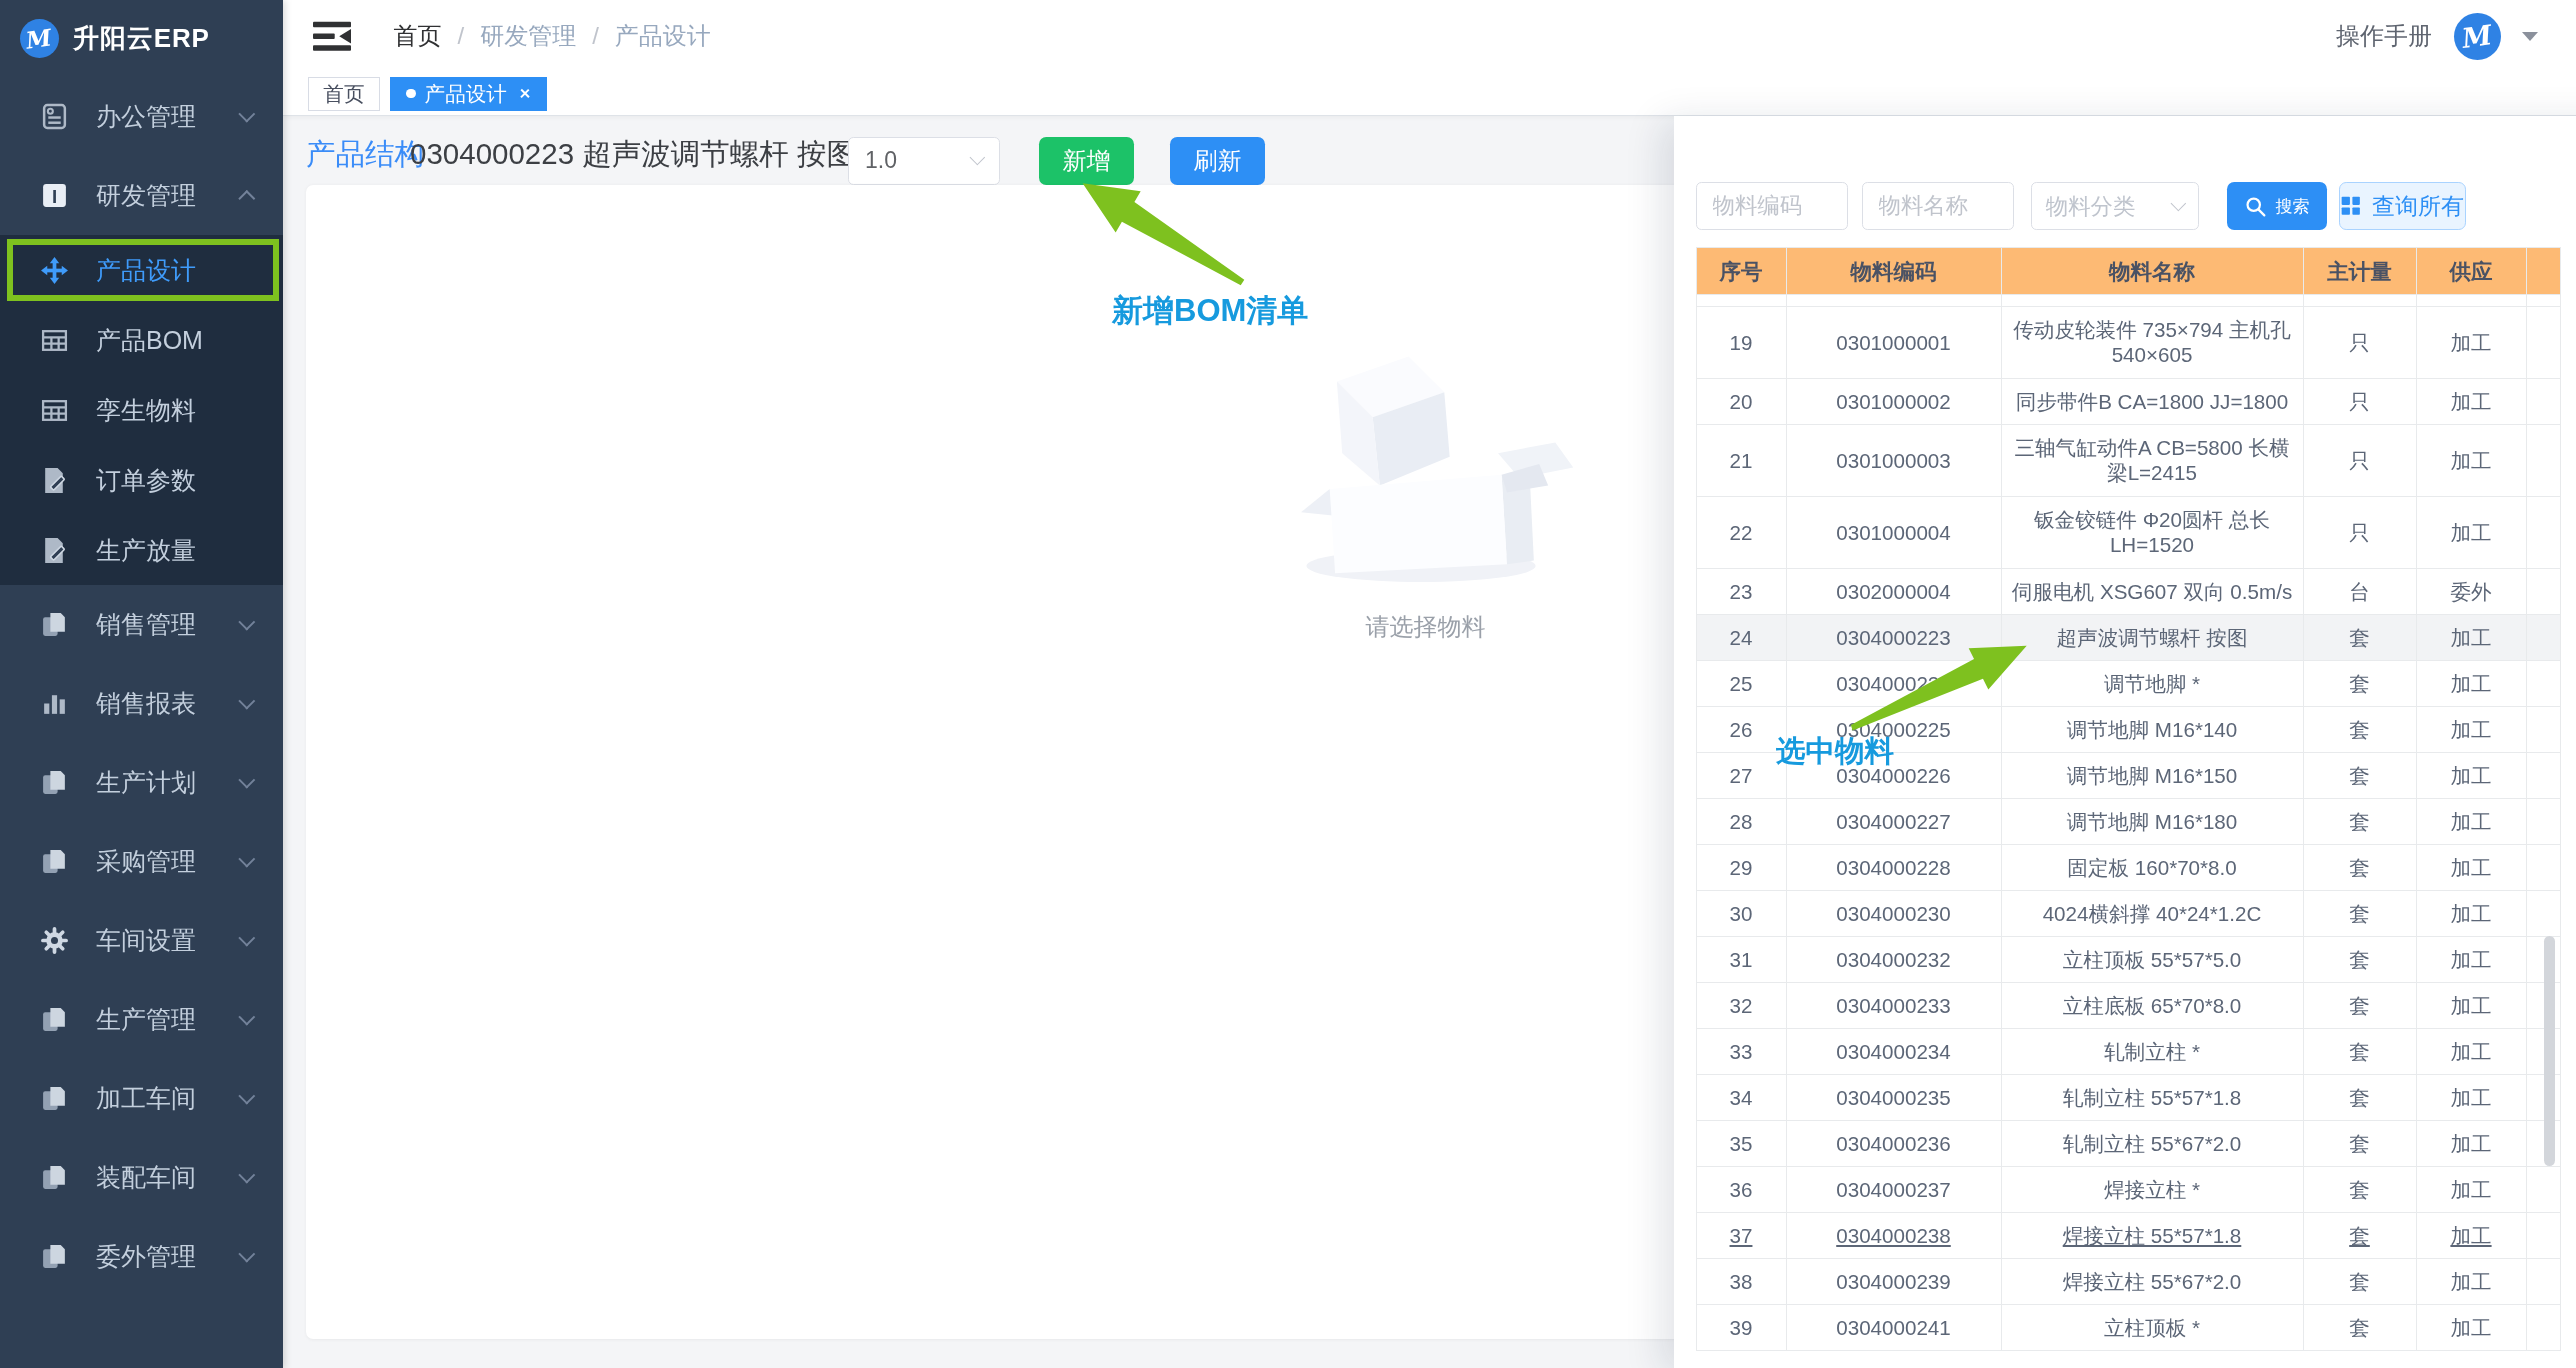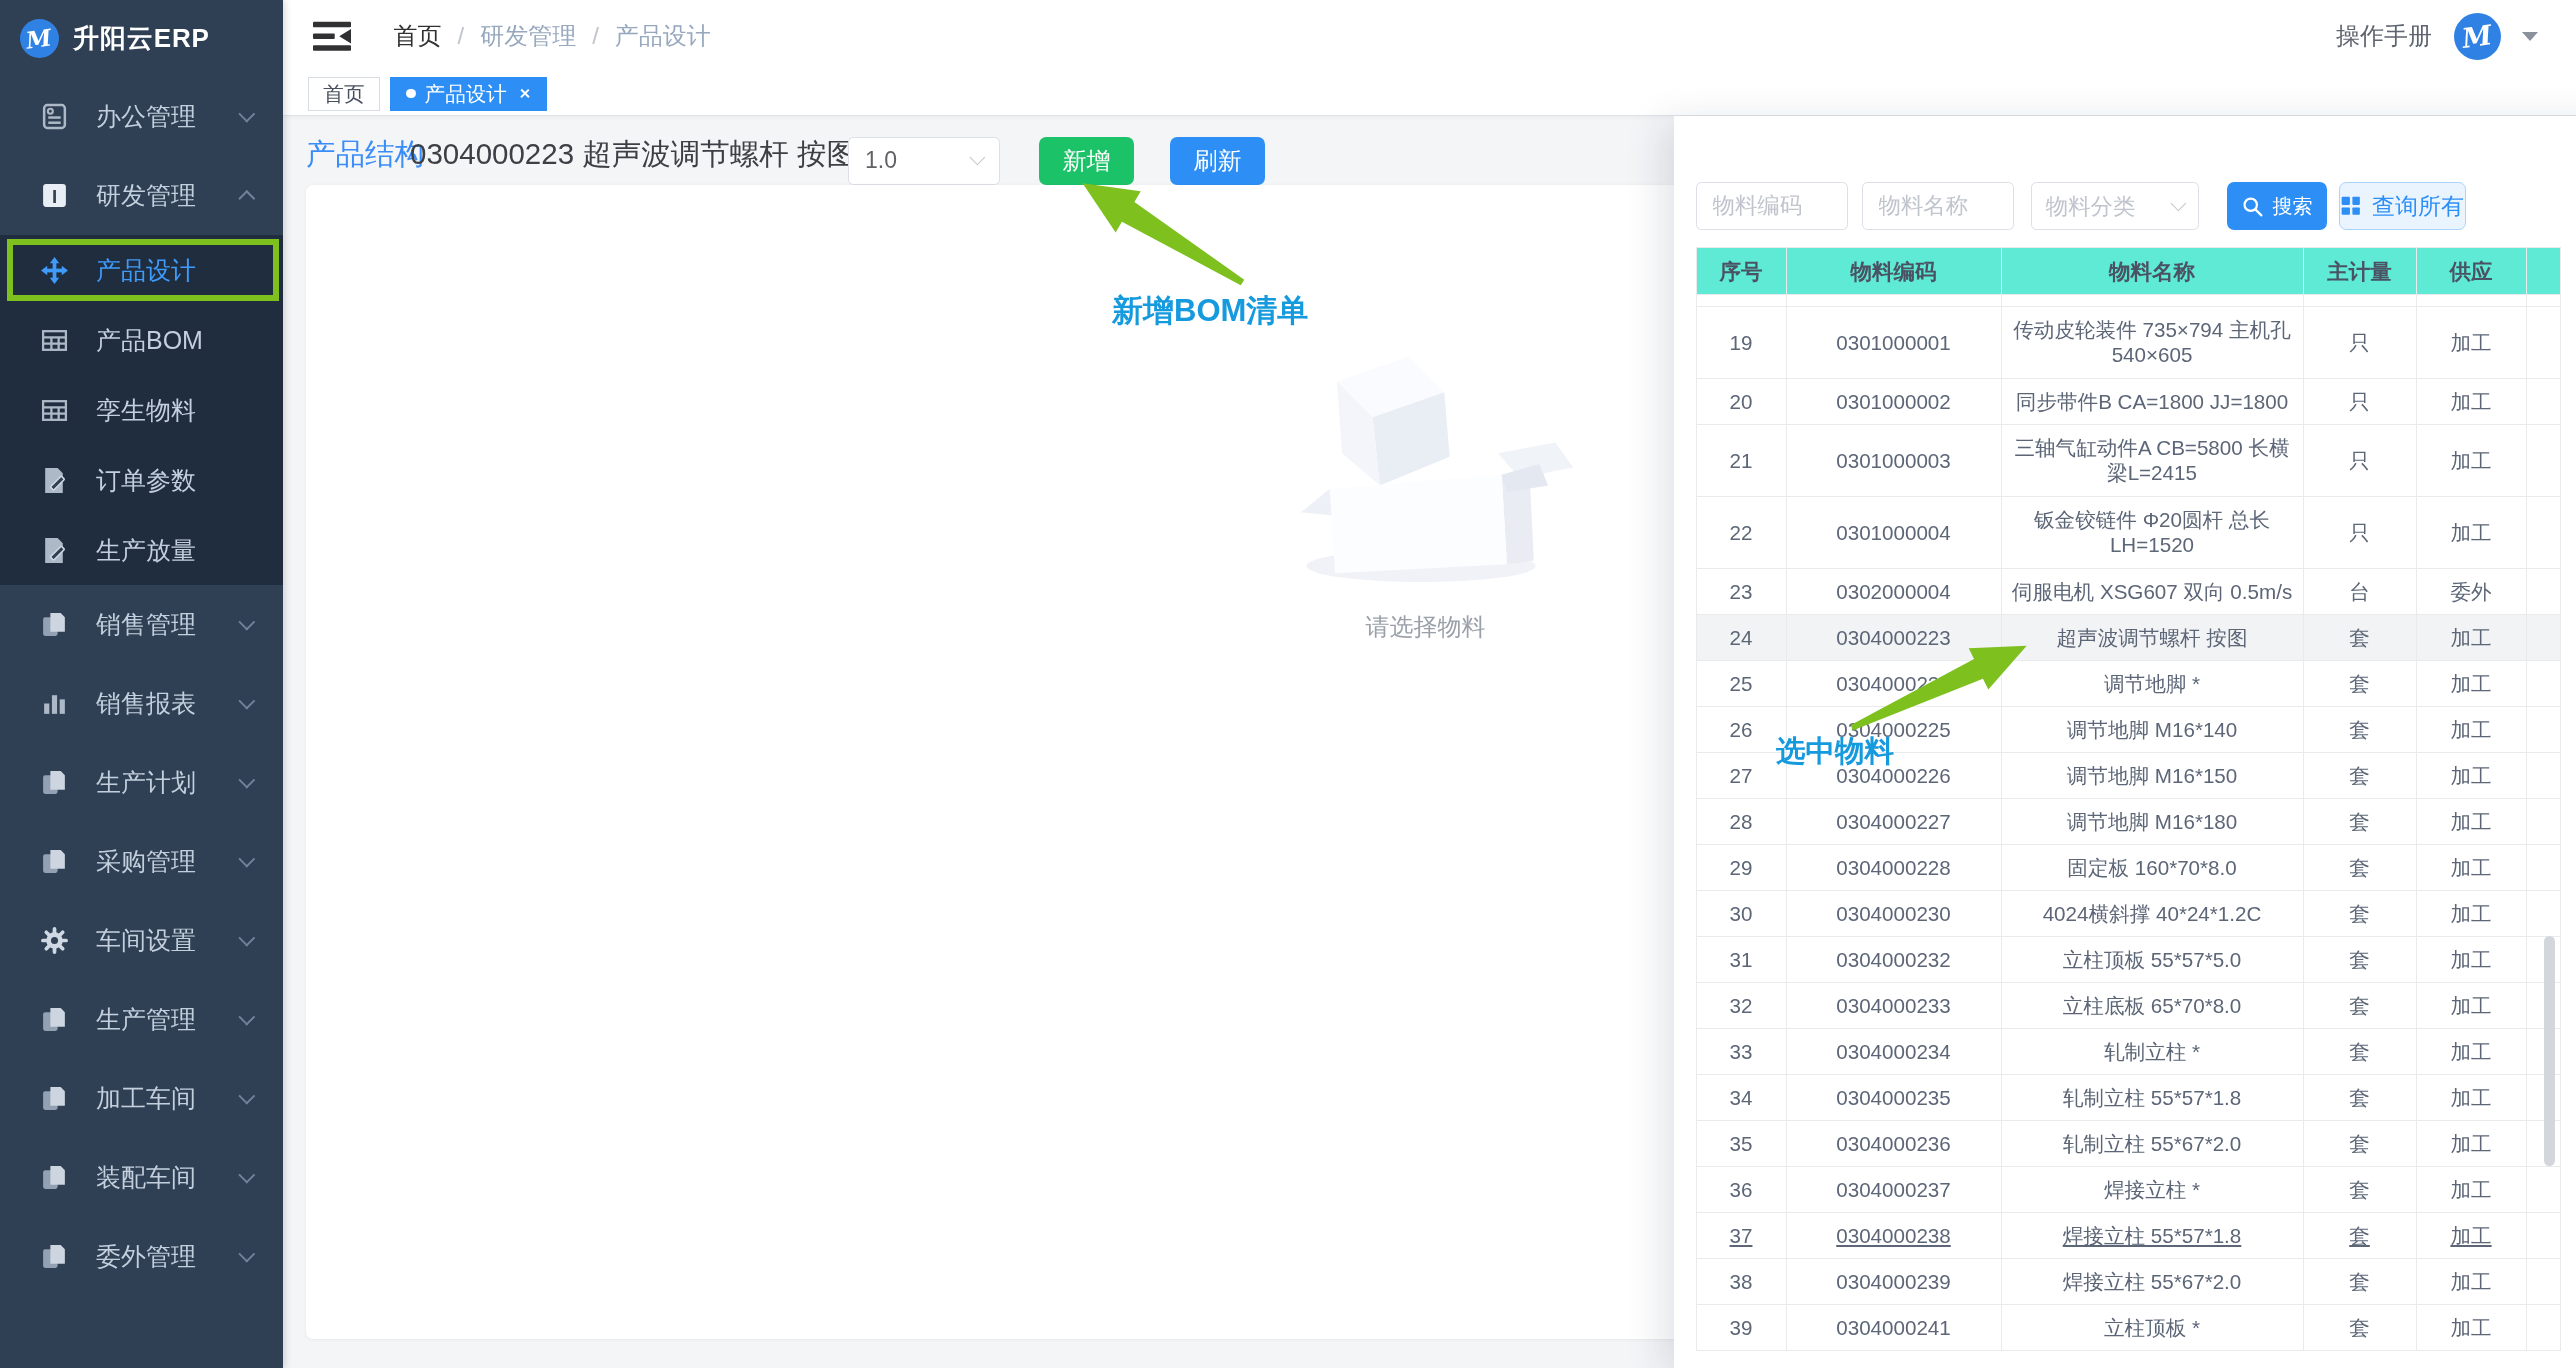--- a/index.html
+++ b/index.html
@@ -62,26 +62,26 @@
 
   
   .panel { position:absolute; left:1674px; top:116px; width:1040px; height:1252px; background:#fff; z-index:30; box-shadow:-12.5px 5.4px 36px rgba(15,35,64,.12); }
   .panel-close { position:absolute; right:38px; top:32px; width:30px; height:30px; cursor:pointer; }
   .panel-close::before,.panel-close::after { content:""; position:absolute; left:14.3px; top:1.8px; width:2.7px; height:27px; background:#494e57; }
   .panel-close::before { transform:rotate(45deg); } .panel-close::after { transform:rotate(-45deg); }
   .filters { position:absolute; left:21.5px; top:66px; width:859px; height:48px; }
   .f-input { position:absolute; top:0; height:48px; border:0.9px solid #dcdfe6; border-radius:5.4px; font-size:22.4px; color:#606266; padding:0 16px; outline:none; background:#fff; font-family:inherit; }
   .f-input::placeholder { color:#c0c4cc; }
   .f-select { position:absolute; top:0; height:48px; border:0.9px solid #dcdfe6; border-radius:5.4px; background:#fff; display:flex; align-items:center; padding:0 14.3px; font-size:22.4px; color:#bfc4cd; cursor:pointer; }
-  .btn-search { position:absolute; left:531px; top:0; width:100px; height:48px; background:#2d8ff5; border:none; border-radius:7.2px; color:#fff; font-size:20px; display:flex; align-items:center; justify-content:center; gap:9px; cursor:pointer; font-family:inherit; }
+  .btn-search { position:absolute; left:531px; top:0; width:100px; height:48px; background:#2d8ff5; border:none; border-radius:7.2px; color:#fff; font-size:17px; display:flex; align-items:center; justify-content:center; gap:9px; cursor:pointer; font-family:inherit; }
   .btn-all { position:absolute; left:643px; top:0; width:127px; height:48px; background:#e9f4ff; border:0.9px solid #a9d3ff; border-radius:7.2px; color:#2d8ff5; font-size:23px; display:flex; align-items:center; justify-content:center; gap:10.7px; cursor:pointer; font-family:inherit; }
 
   .mat-table { position:absolute; left:21.5px; top:131px; width:864px; border-collapse:collapse; table-layout:fixed; font-size:20.6px; color:#5c6677; }
   .mat-table th,.mat-table td { border:0.9px solid #e8eaec; text-align:center; vertical-align:middle; padding:0 9px; overflow:hidden; }
-  .mat-table th { background:#5eead4; color:#4a5264; font-weight:700; height:47px; font-size:21.5px; }
+  .mat-table th { background:#fdba74; color:#4a5264; font-weight:700; height:47px; font-size:21.5px; }
   .mat-table td { line-height:25px; background:#fff; }
   .mat-table tr.selected td { background:#f2f3f5; }
   .mat-table tr.partial td { height:11.6px; padding:0; }
   .scroll-thumb { position:absolute; left:870px; top:820px; width:10.7px; height:230px; border-radius:5.4px; background:#d3d6db; cursor:pointer; }
 
   
   .ann { position:absolute; z-index:60; pointer-events:none; }
   .ann-label { font-weight:700; color:#169ade; }
   .ann-label.a1 { left:1112px; top:290px; font-size:31px; }
   .ann-label.a2 { left:1776px; top:732px; font-size:29.5px; }

